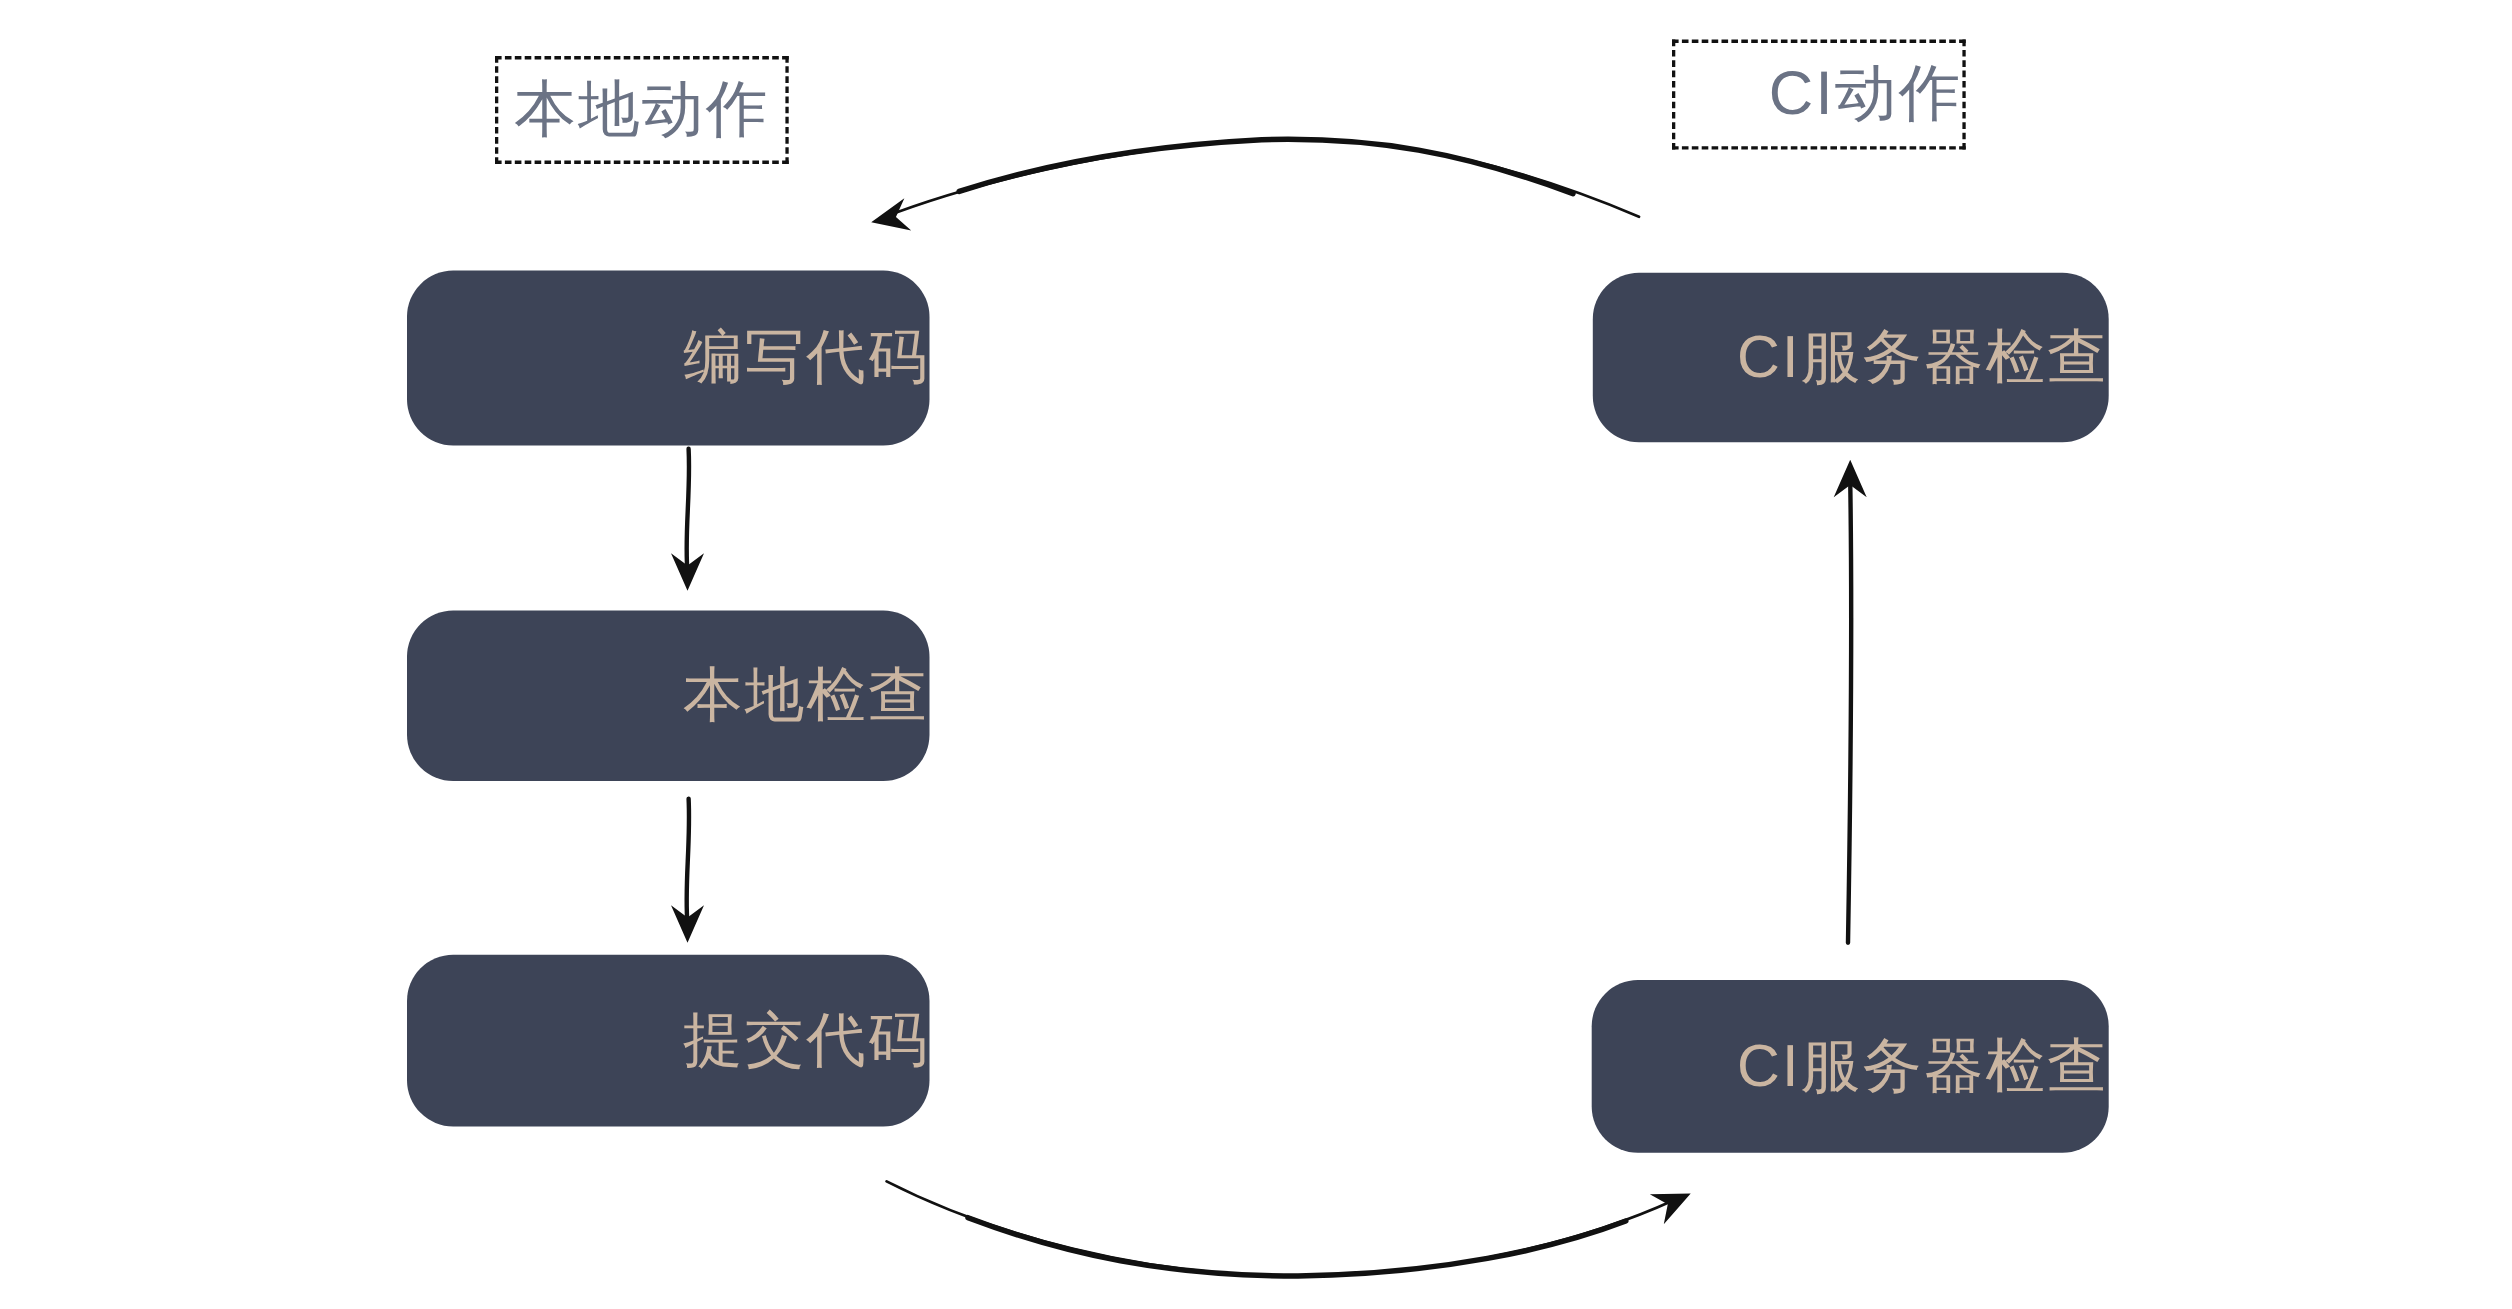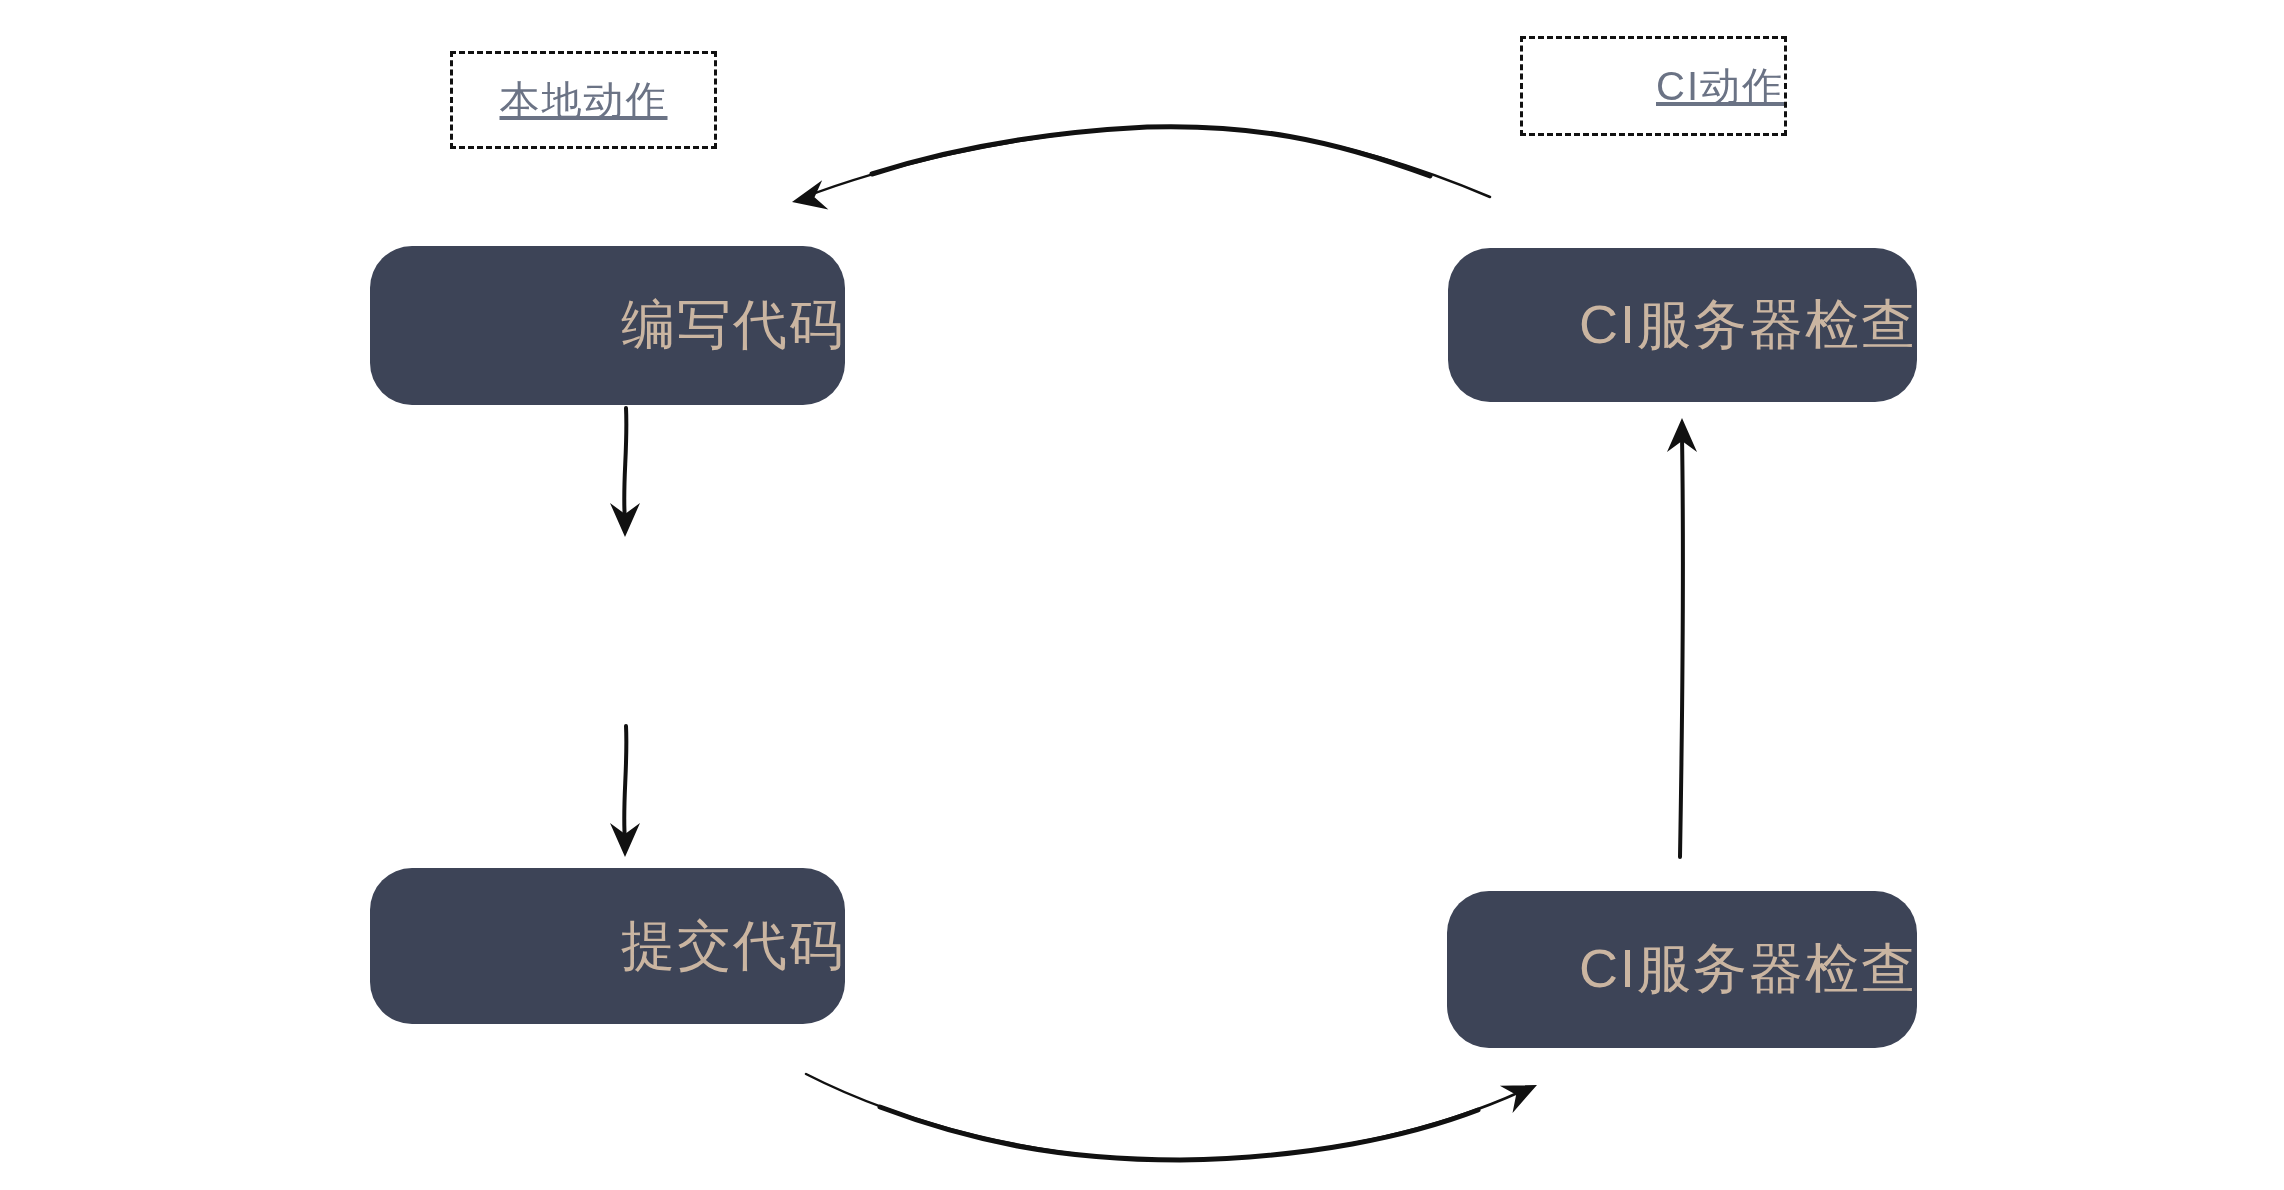--- a/index.html
+++ b/index.html
@@ -56,24 +56,23 @@
     letter-spacing: 2px;
     white-space: nowrap;
   }
   .group-label {
     position: absolute;
     border: 3px dashed var(--label-border);
     color: var(--label-text);
     display: flex;
     align-items: center;
     justify-content: center;
-    font-size: 40px;
+    font-size: 56px;
     letter-spacing: 2px;
     white-space: nowrap;
-    text-decoration: underline;
   }
   #node-write-code   { left: 370px;  top: 246px; width: 475px; height: 159px; }
   #node-local-check  { left: 370px;  top: 555px; width: 475px; height: 155px; }
   #node-commit-code  { left: 370px;  top: 868px; width: 475px; height: 156px; }
   #node-ci-monitor   { left: 1448px; top: 248px; width: 469px; height: 154px; }
   #node-ci-server    { left: 1447px; top: 875px; width: 470px; height: 157px; margin-top: 16px; }
   #label-local       { left: 450px;  top: 51px;  width: 267px; height: 98px;  }
   #label-ci          { left: 1520px; top: 36px;  width: 267px; height: 100px; justify-content: flex-end; }
 </style>
 </head>
@@ -116,20 +115,23 @@
   </div>
 
   <div class="group-label" id="label-ci">
     <span>CI动作</span>
   </div>
 
   <div class="node" id="node-write-code">
     <span>编写代码</span>
   </div>
 
+  <div class="node" id="node-local-check">
+    <span>本地检查</span>
+  </div>
 
   <div class="node" id="node-commit-code">
     <span>提交代码</span>
   </div>
 
   <div class="node" id="node-ci-monitor">
     <span>CI服务器检查</span>
   </div>
 
   <div class="node" id="node-ci-server">

